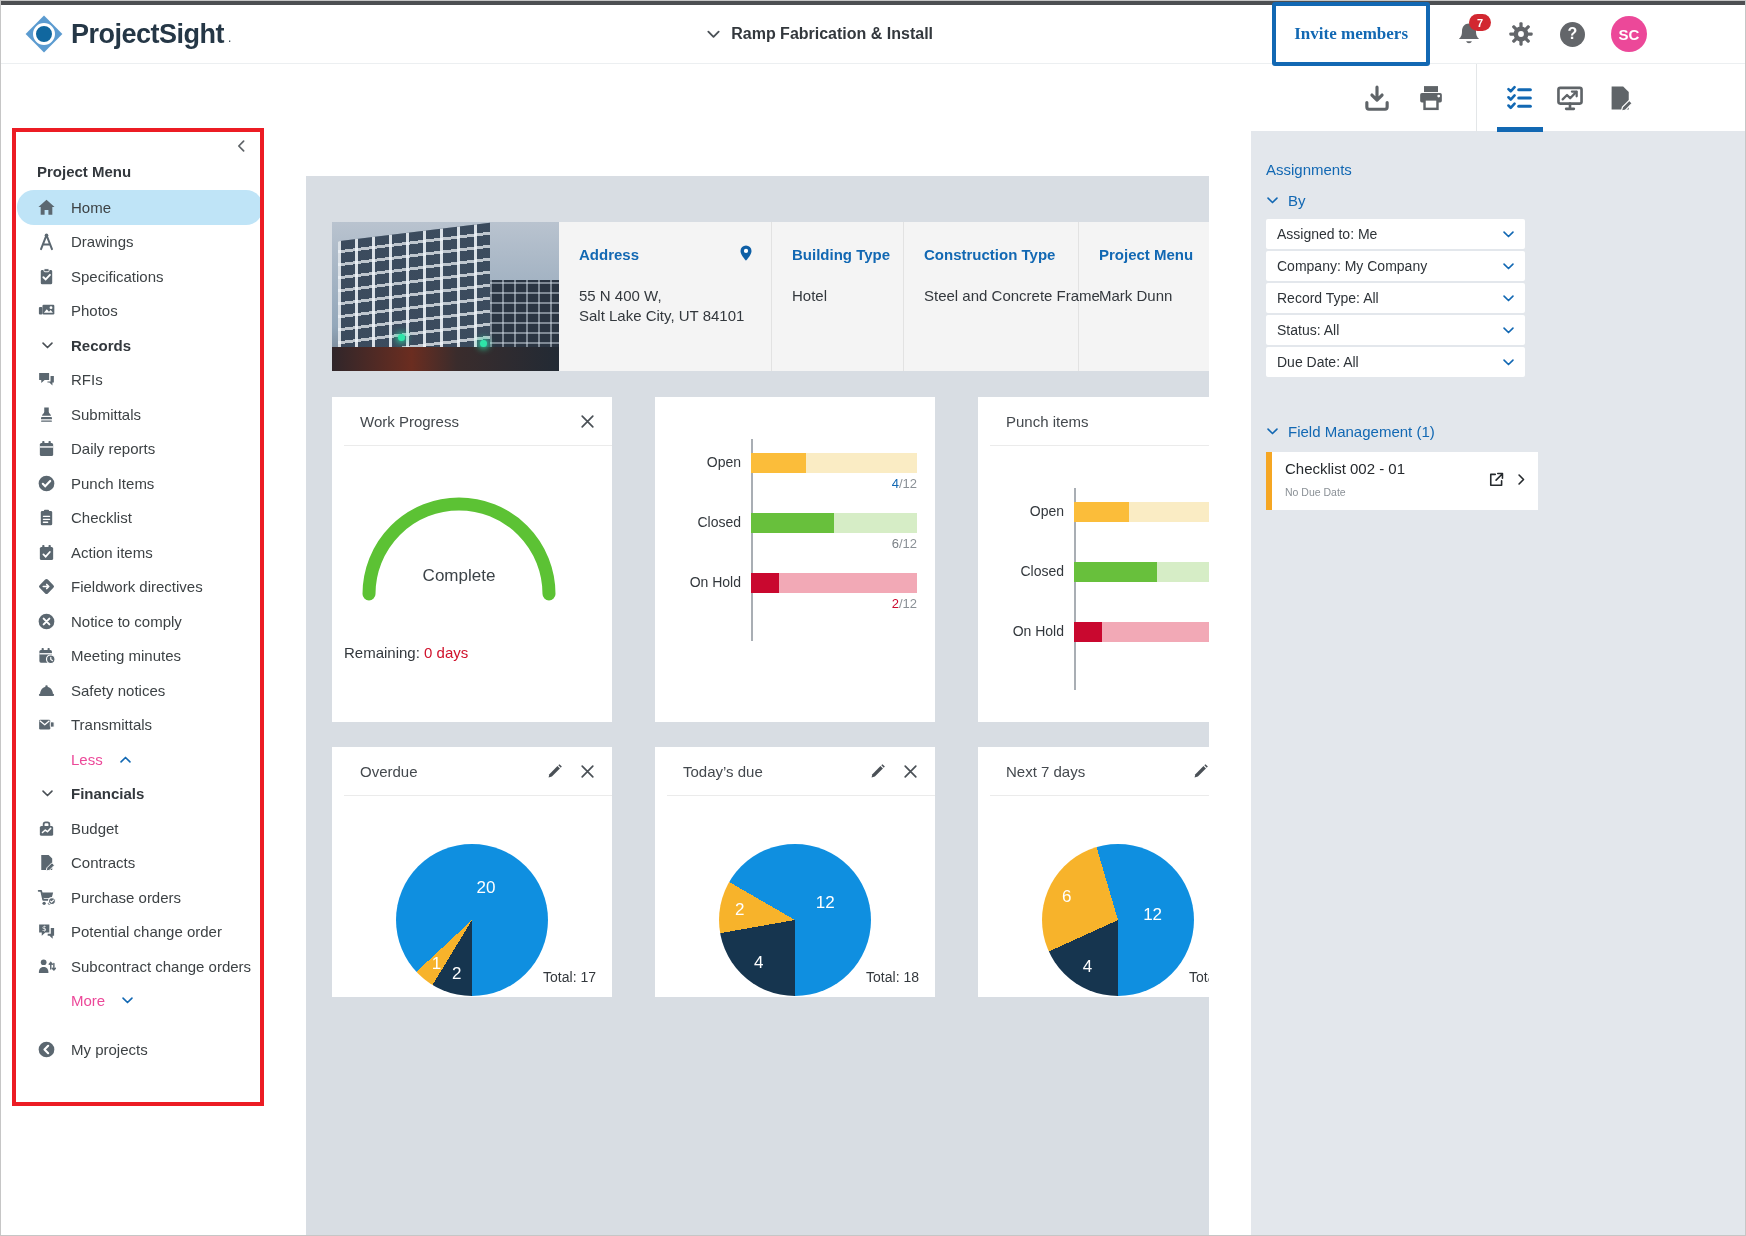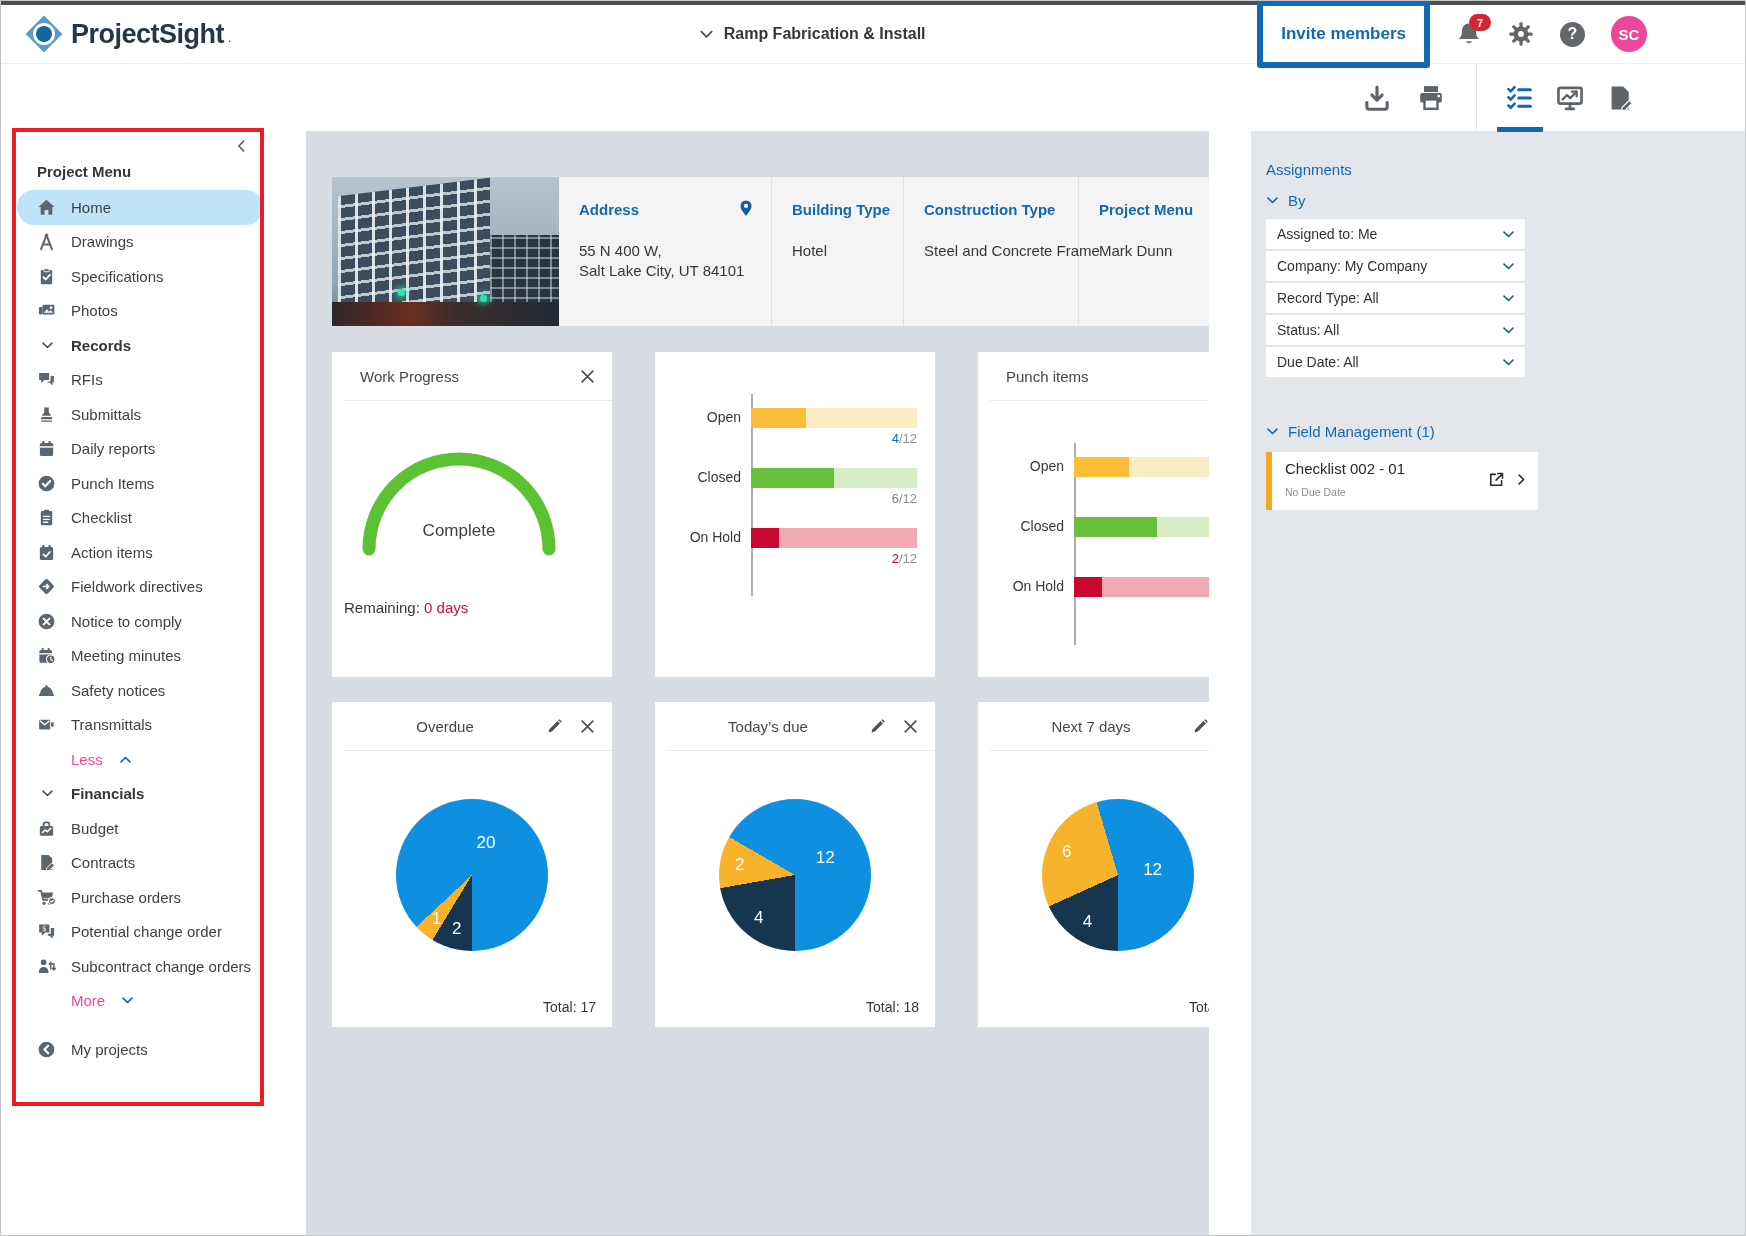--- a/index.html
+++ b/index.html
@@ -13,21 +13,21 @@
   .brand { display:flex; align-items:center; gap:10px; width:340px; }
   .logo-mark { position:relative; width:34px; height:34px; }
   .logo-mark .lm-diamond { position:absolute; left:4px; top:4px; width:26px; height:26px; background:#5b9bd0; transform:rotate(45deg); }
   .logo-mark .lm-core { position:absolute; left:6px; top:6px; width:22px; height:22px; border-radius:50%; background:#11679f; border:3px solid #fff; }
   .brand-text { font-size:27px; font-weight:bold; color:#253746; letter-spacing:-0.5px; }
   .brand-dot { font-size:12px; color:#253746; align-self:flex-end; margin:0 0 6px -6px; }
   .proj-select { flex:1; display:flex; align-items:center; justify-content:center; gap:10px; cursor:pointer; }
   .proj-select .icon { width:15px; height:15px; color:#4a5056; }
   .proj-name { font-size:16px; font-weight:bold; color:#33383d; }
   .head-actions { display:flex; align-items:center; gap:26px; }
-  .invite-btn { border:6px solid #84cc16; background:#fff; color:#1268b3; font-family:Liberation Sans, sans-serif; font-size:17px; font-weight:bold; padding:18px 18px; border-radius:3px; cursor:pointer; }
+  .invite-btn { border:4px solid #84cc16; background:#fff; color:#1268b3; font-family:Liberation Serif, serif; font-size:17px; font-weight:bold; padding:18px 18px; border-radius:3px; cursor:pointer; }
   .h-ic { position:relative; width:26px; height:26px; color:#63666a; cursor:pointer; }
   .badge { position:absolute; top:-7px; left:13px; min-width:22px; height:17px; background:#d22730; color:#fff; font-size:11px; font-weight:bold; border-radius:9px; display:flex; align-items:center; justify-content:center; padding:0 4px; }
   .help-circle { width:25px; height:25px; border-radius:50%; background:#63666a; color:#fff; font-size:16px; font-weight:bold; display:flex; align-items:center; justify-content:center; cursor:pointer; }
   .avatar { width:36px; height:36px; border-radius:50%; background:#ec4899; color:#fff; font-size:15px; font-weight:bold; display:flex; align-items:center; justify-content:center; cursor:pointer; }
 
   
   .toolbar { height:68px; background:#fff; border-top:1px solid #eceff1; display:flex; align-items:center; justify-content:flex-end; padding-right:100px; position:relative; z-index:4; }
   .tool-ic { width:28px; height:28px; color:#5f6468; margin:0 13px; cursor:pointer; }
   .tool-sep { width:1px; height:68px; background:#e3e6e8; margin:0 18px; }
   .tool-tab { position:relative; width:50px; height:68px; display:flex; align-items:center; justify-content:center; cursor:pointer; color:#5f6468; }
@@ -48,21 +48,21 @@
   .s-item .s-label { font-size:15px; color:#3d4245; margin-left:15px; white-space:nowrap; }
   .s-item.active { background:#bfe4f7; border-radius:17px; margin:0 1px 0 16px; padding-left:20px; }
   .s-group { padding-left:40px; }
   .s-group .chev { width:13px; height:13px; color:#4a5056; }
   .s-group .s-label { font-size:15px; font-weight:bold; color:#33383d; margin-left:17px; }
   .s-link { padding-left:70px; }
   .s-link .s-label { font-size:15px; color:#ec4899; }
   .s-link .chev { width:13px; height:13px; color:#1268b3; margin-left:16px; }
   .s-spaced { margin-top:14px; }
 
-  main { flex:1; background:#d8dde3; padding:46px 0 0 26px; overflow:hidden; }
+  main { flex:1; background:#d8dde3; padding:46px 0 0 26px; overflow:hidden;margin-top:45px; }
 
   
   .proj-card { width:945px; height:149px; display:flex; background:#f4f4f4; }
   .photo { width:227px; height:149px; position:relative; overflow:hidden; background:linear-gradient(#b9c3cf,#93a7ba 70%,#6a7684); flex:none; }
   .ph-b1 { position:absolute; left:6px; top:10px; width:152px; height:142px; transform:skewY(-7deg);
     background-color:#45566a;
     background-image:repeating-linear-gradient(90deg, rgba(235,240,245,.9) 0 3px, rgba(35,48,62,.15) 3px 17px),
                      repeating-linear-gradient(0deg, rgba(235,240,245,.9) 0 3px, rgba(35,48,62,.15) 3px 13px); }
   .ph-b2 { position:absolute; left:158px; top:58px; width:70px; height:94px;
     background-color:#2b3542;
@@ -104,21 +104,21 @@
   .bars { position:relative; margin:56px 18px 0 0; padding-left:84px; }
   .bars .axis { position:absolute; left:84px; top:-14px; bottom:-8px; width:2px; background:#a9aeb4; }
   .bar-row { position:relative; height:60px; }
   .bar-label { position:absolute; left:-84px; width:74px; text-align:right; top:1px; font-size:14px; color:#33383d; }
   .bar-track { height:20px; width:100%; }
   .bar-fill { height:100%; }
   .bar-val { text-align:right; font-size:13px; margin-top:3px; }
   .bar-val .den { color:#8a9096; }
 
   
-  .pie-widget { height:325px;text-align:center; }
+  .pie-widget { height:250px; }
   .pie-box { position:absolute; left:52px; top:48px; width:152px; height:152px; border-radius:50%; }
   .pie-lab { position:absolute; transform:translate(-50%,-50%); color:#fff; font-size:17px; }
   .pie-total { position:absolute; right:16px; bottom:12px; font-size:14px; color:#33383d; }
 
   
   .rightpanel { width:494px; flex:none; background:#e3e7ec; padding:30px 0 0 15px; }
   .rp-title { font-size:15px; color:#1268b3; margin-bottom:14px; }
   .rp-group { display:flex; align-items:center; gap:9px; color:#1268b3; margin-bottom:10px; cursor:pointer; }
   .rp-group .icon { width:13px; height:13px; }
   .rp-group span.g-label { font-size:15px; }

